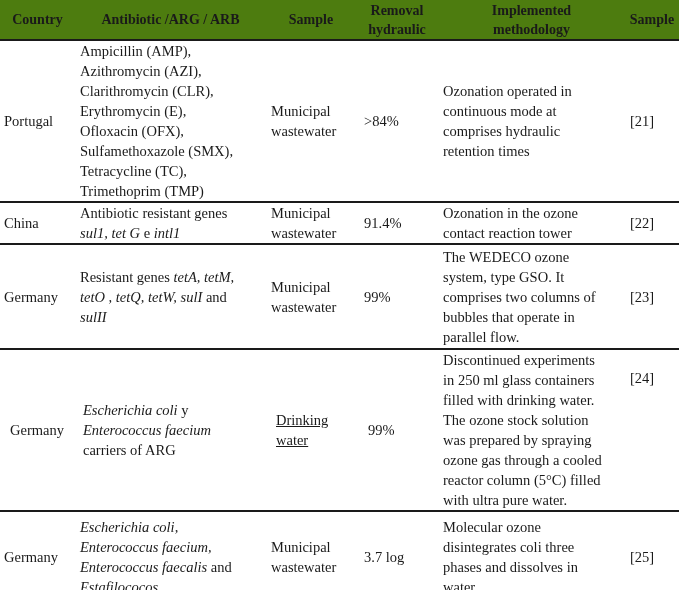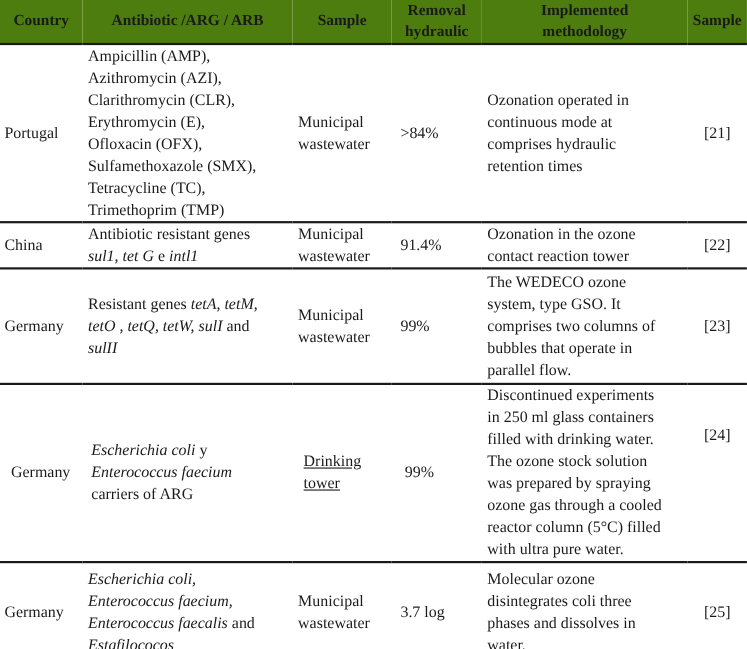--- a/index.html
+++ b/index.html
@@ -5,31 +5,31 @@
     html, body { margin: 0; padding: 0; background: #ffffff; }
     body { width: 679px; height: 590px; overflow: hidden; font-family: "Liberation Serif", serif; color: #1a1a1a; }
     table { border-collapse: collapse; width: 679px; table-layout: fixed; font-size: 14.5px; line-height: 20px; }
     col.c1 { width: 75px; } col.c2 { width: 191px; } col.c3 { width: 90px; }
     col.c4 { width: 82px; } col.c5 { width: 187px; } col.c6 { width: 54px; }
     thead tr { background: #4d7c0f; height: 40px; }
     th { font-weight: bold; font-size: 14px; line-height: 19px; padding: 0 4px; vertical-align: middle; text-align: center; border-bottom: 2px solid #1a1a1a; }
     td { vertical-align: middle; padding: 0 5px; }
     tbody tr { border-bottom: 2px solid #1a1a1a; }
     td.country { text-align: left; padding-left: 4px; }
-    td.study { text-align: center; }
+    td.study { text-align: left; }
     td.eff { padding-left: 8px; }
     .line { display: block; }
     .it { font-style: italic; }
     tr.r1 { height: 160px; } tr.r2 { height: 40px; } tr.r3 { height: 105px; }
     tr.r4 { height: 152px; } tr.r5 { height: 91px; }
     tr.r4 td.country { padding-left: 10px; }
     tr.r4 td.ab { padding-left: 8px; }
     tr.r4 td.sample { padding-left: 10px; text-decoration: underline; }
     tr.r4 td.eff { padding-left: 12px; }
-    tr.r4 td.study { vertical-align: top; padding-top: 36px; }
+    tr.r4 td.study { vertical-align: top; padding-top: 18px; }
   </style>
 </head>
 <body>
 
 <table>
   <colgroup>
       <col class="c1">
       <col class="c2">
       <col class="c3">
       <col class="c4">
@@ -122,21 +122,21 @@
 
     <tr class="r4">
       <td class="country">Germany</td>
       <td class="ab">
         <span class="line"><span class="it">Escherichia coli</span><span style="white-space:pre"> y</span></span>
         <span class="line it">Enterococcus faecium</span>
         <span class="line">carriers of ARG</span>
       </td>
       <td class="sample">
         <span class="line">Drinking</span>
-        <span class="line">tower</span>
+        <span class="line">water</span>
       </td>
       <td class="eff">99%</td>
       <td class="method">
         <span class="line">Discontinued experiments</span>
         <span class="line">in 250 ml glass containers</span>
         <span class="line">filled with drinking water.</span>
         <span class="line">The ozone stock solution</span>
         <span class="line">was prepared by spraying</span>
         <span class="line">ozone gas through a cooled</span>
         <span class="line">reactor column (5°C) filled</span>

